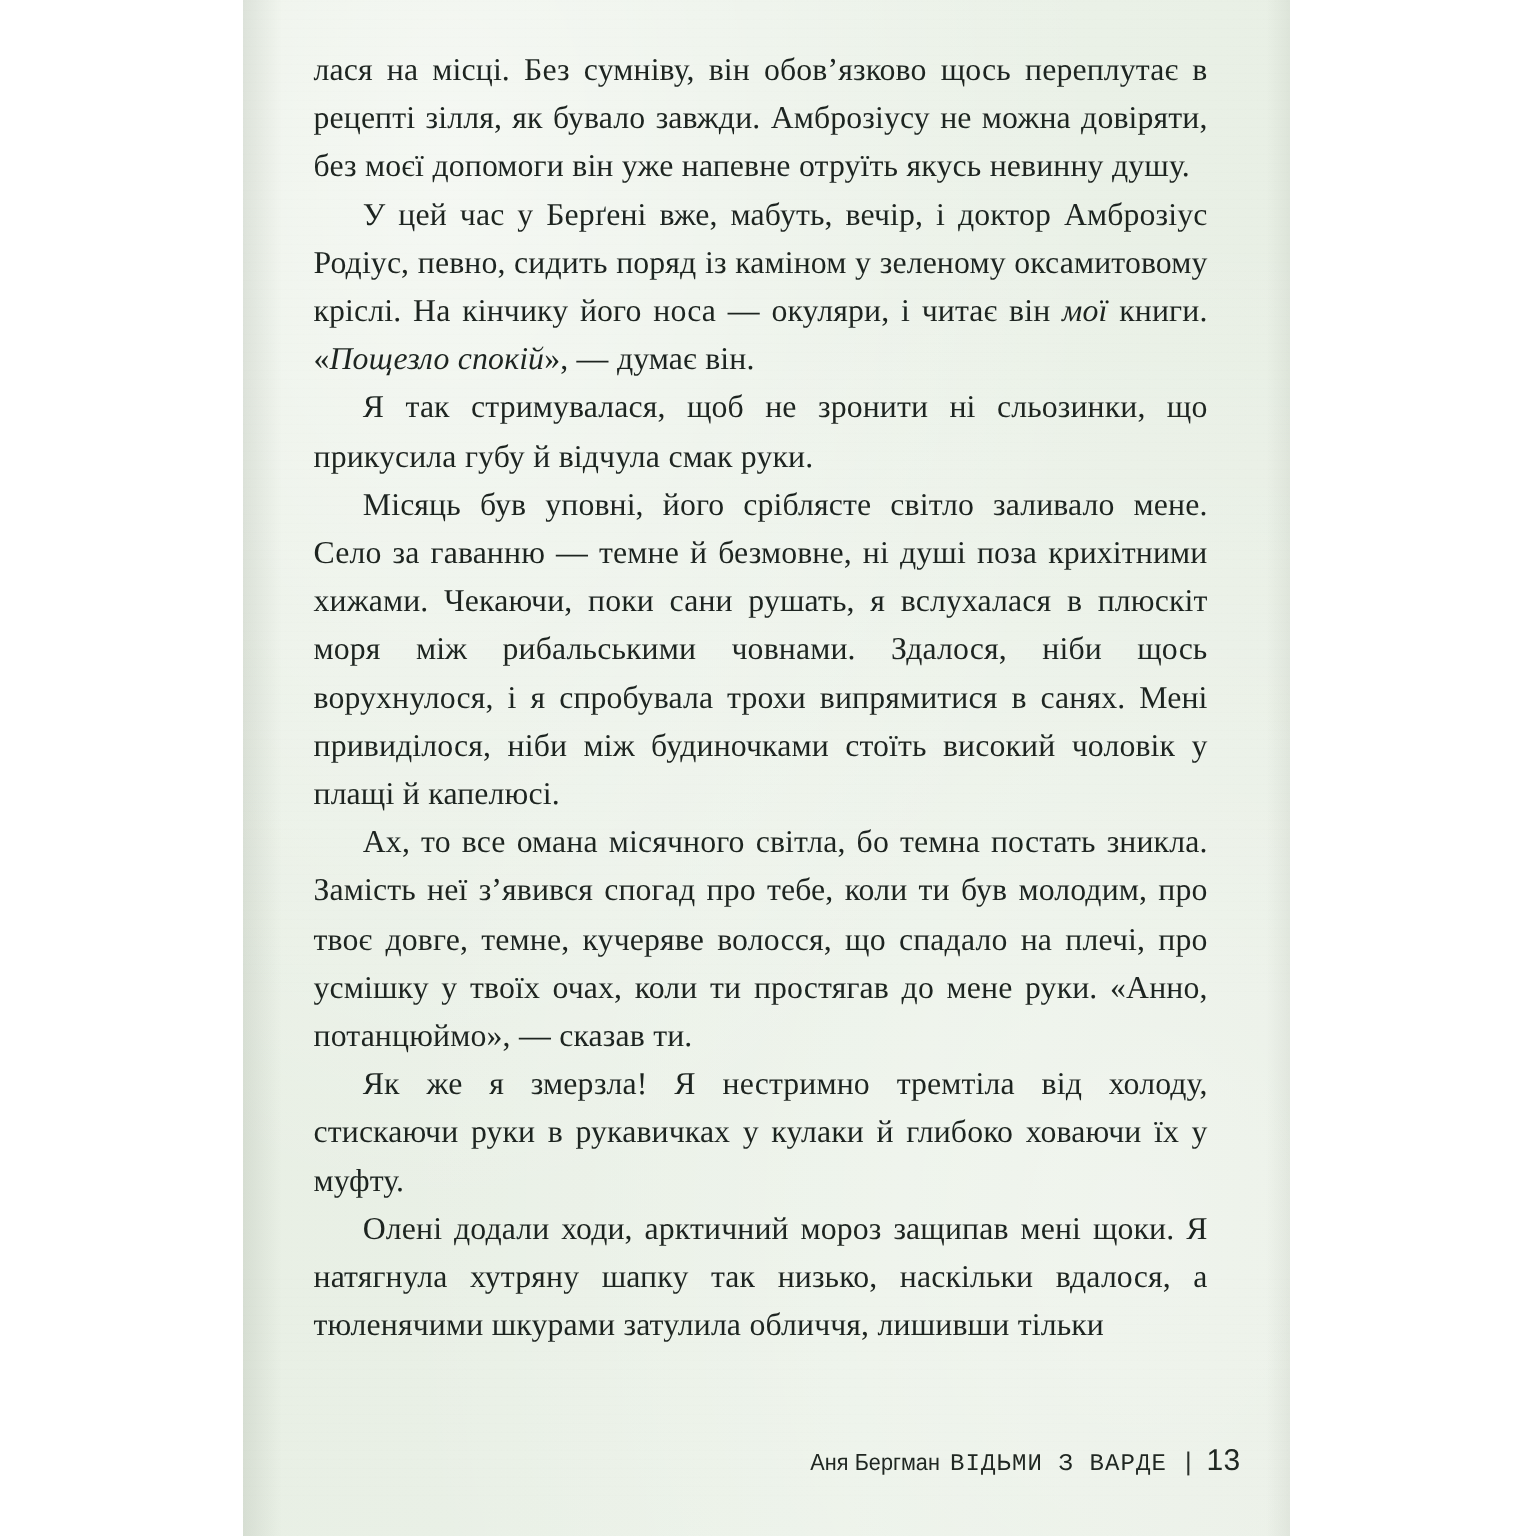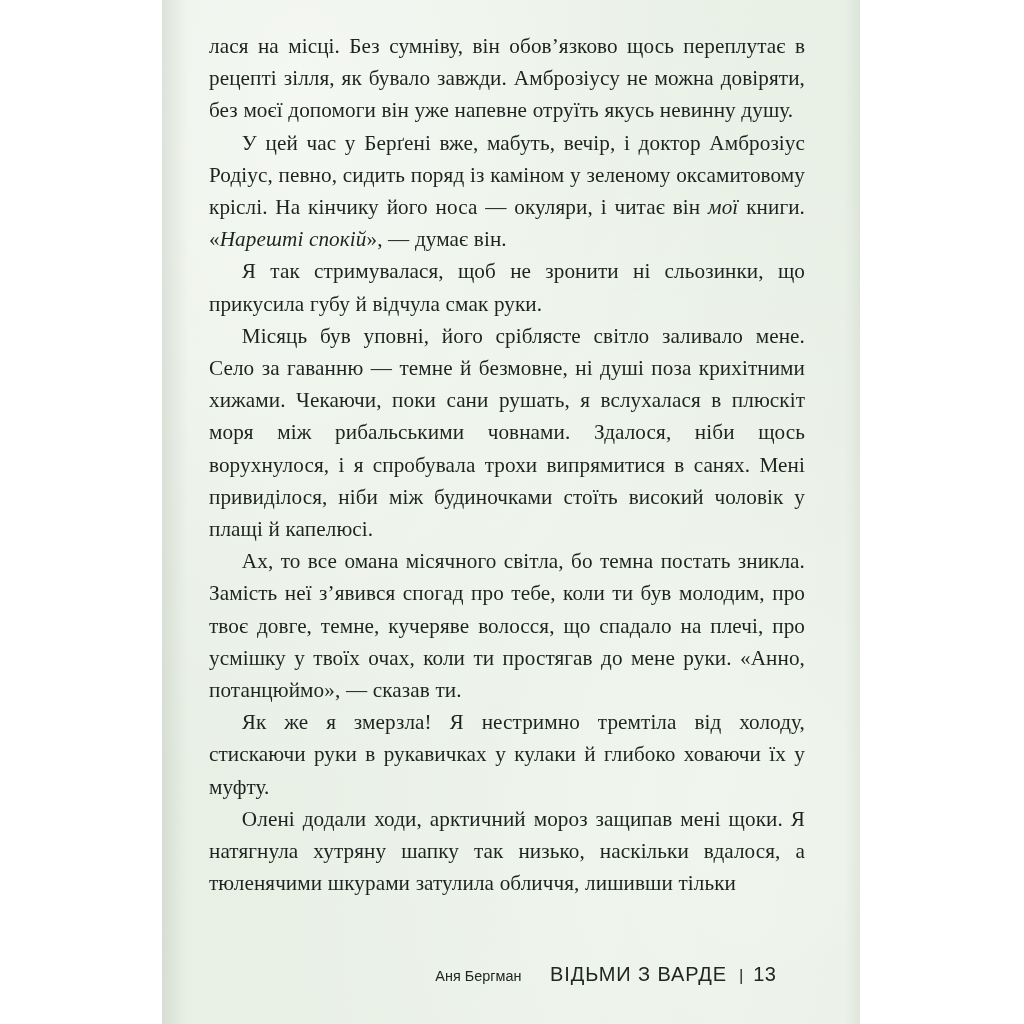--- a/index.html
+++ b/index.html
@@ -91,40 +91,40 @@
   p.body-par i, p.body-par em {
     font-style: italic;
   }
 
   
   #running-footer {
     position: absolute;
     left: 0;
     right: 0;
     bottom: 38px;
-    padding-right: 84px;
+    padding-right: 33px;
     display: flex;
     justify-content: flex-end;
     align-items: baseline;
     gap: 0;
     color: #202722;
   }
   #footer-author {
     font-family: "Liberation Sans", "DejaVu Sans", sans-serif;
     font-size: 15.5px;
     letter-spacing: 0.002em;
     transform: scaleX(0.93);
     transform-origin: right baseline;
     white-space: nowrap;
   }
   #footer-title {
-    font-family: Liberation Sans, sans-serif;
-    font-size: 20px;
+    font-family: Liberation Mono, monospace;
+    font-size: 16px;
     letter-spacing: 0.045em;
-    margin-left: 25px;
+    margin-left: 4px;
     white-space: nowrap;
   }
   #footer-separator {
     font-family: "Liberation Sans", "DejaVu Sans", sans-serif;
     font-size: 17px;
     color: #2a302b;
     margin: 0 10px 0 12px;
   }
   #footer-pagenum {
     font-family: "Liberation Sans", "DejaVu Sans", sans-serif;
@@ -138,21 +138,21 @@
 <div id="page-scan">
 
   <div id="book-page">
 
     <div id="paper-grain"></div>
     <div id="gutter-shadow"></div>
     <div id="edge-shadow-right"></div>
 
     <div id="text-column">
       <p class="body-par no-indent"><span>лася на місці. Без сумніву, він обов’язково щось переплутає в рецепті зілля, як бувало завжди. Амброзіусу не можна довіряти, без моєї допомоги він уже напевне отруїть якусь невинну душу.</span></p>
-      <p class="body-par"><span>У цей час у Берґені вже, мабуть, вечір, і доктор Амброзіус Родіус, певно, сидить поряд із каміном у зеленому оксамитовому кріслі. На кінчику його носа — окуляри, і читає він </span><i>мої</i><span> книги. «</span><i>Нарешті спокій</i><span>», — думає він.</span></p>
+      <p class="body-par"><span>У цей час у Берґені вже, мабуть, вечір, і доктор Амброзіус Родіус, певно, сидить поряд із каміном у зеленому оксамитовому кріслі. На кінчику його носа — окуляри, і читає він </span><i>мої</i><span> книги. «</span><i>Пощезло спокій</i><span>», — думає він.</span></p>
       <p class="body-par"><span>Я так стримувалася, щоб не зронити ні сльозинки, що прикусила губу й відчула смак руки.</span></p>
       <p class="body-par"><span>Місяць був уповні, його сріблясте світло заливало мене. Село за гаванню — темне й безмовне, ні душі поза крихітними хижами. Чекаючи, поки сани рушать, я вслухалася в плюскіт моря між рибальськими човнами. Здалося, ніби щось ворухнулося, і я спробувала трохи випрямитися в санях. Мені привиділося, ніби між будиночками стоїть високий чоловік у плащі й капелюсі.</span></p>
       <p class="body-par"><span>Ах, то все омана місячного світла, бо темна постать зникла. Замість неї з’явився спогад про тебе, коли ти був молодим, про твоє довге, темне, кучеряве волосся, що спадало на плечі, про усмішку у твоїх очах, коли ти простягав до мене руки. «Анно, потанцюймо», — сказав ти.</span></p>
       <p class="body-par"><span>Як же я змерзла! Я нестримно тремтіла від холоду, стискаючи руки в рукавичках у кулаки й глибоко ховаючи їх у муфту.</span></p>
       <p class="body-par"><span>Олені додали ходи, арктичний мороз защипав мені щоки. Я натягнула хутряну шапку так низько, наскільки вдалося, а тюленячими шкурами затулила обличчя, лишивши тільки</span></p>
     </div>
 
     <div id="running-footer">
       <span id="footer-author">Аня Бергман</span>
       <span id="footer-title">ВІДЬМИ З ВАРДЕ</span>

